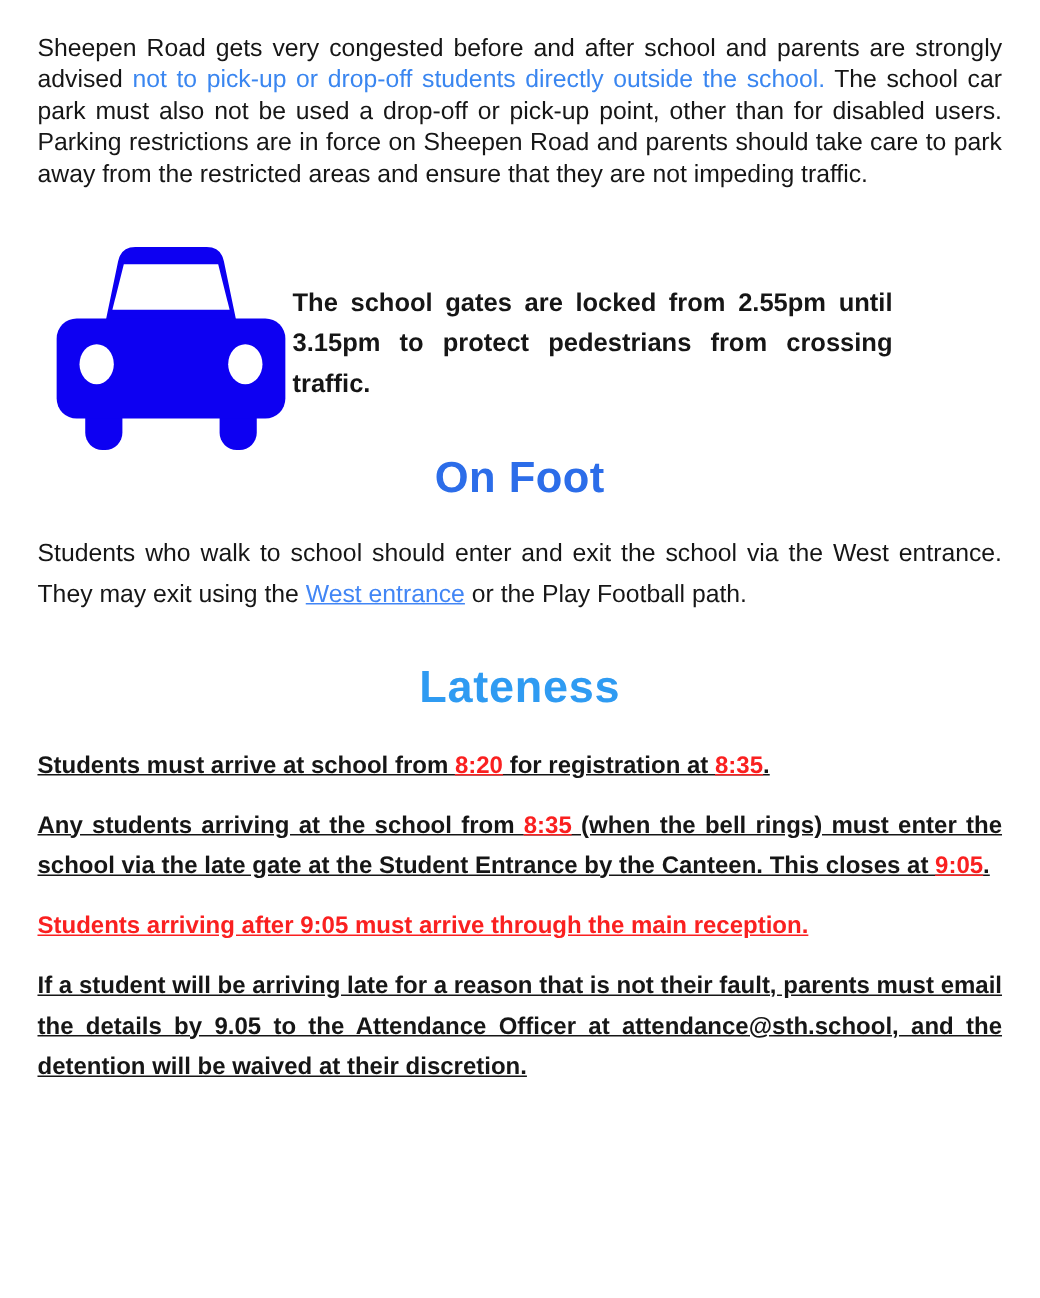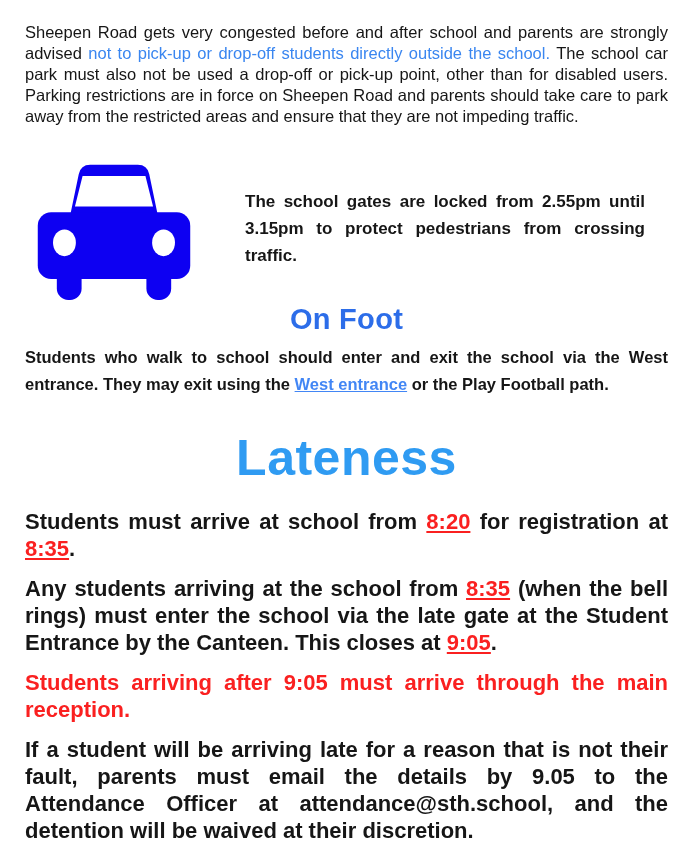--- a/index.html
+++ b/index.html
@@ -41,58 +41,58 @@
     line-height:21px;
     font-weight:400;
   }
   .blue-em{color:var(--inline-blue);}
 
   .car-row{
     margin-top:26px;
     margin-left:8px;
     display:flex;
     align-items:center;
-    gap:50px;
     height:150px;
   }
   .car-svg{width:162px;height:143px;flex:0 0 auto;color:var(--car-blue);}
   .gates-note{
     width:400px;
     font-size:17px;
     font-weight:700;
     line-height:27px;
     text-align:justify;
   }
 
   .onfoot-p{
-    margin-top:8px;
+    margin-top:20px;
     line-height:27px;
-    font-weight:700;
+    font-weight:400;
   }
   .doc-link{
     color:var(--link-blue);
     text-decoration:underline;
     cursor:pointer;
   }
 
   .lateness-heading{
     margin-top:32px;
     text-align:center;
-    font-size:50px;
+    font-size:30px;
     font-weight:800;
     line-height:1.15;
     color:var(--lateness-blue);
     letter-spacing:.5px;
   }
   .late-p{
     margin-top:13px;
-    font-size:22px;
+    font-size:16px;
     font-weight:600;
     line-height:27px;
     text-align:justify;
+    text-decoration:underline;
   }
   .late-p.first{margin-top:20px;}
   .time-red{
     color:var(--alert-red);
     text-decoration:underline;
     font-weight:700;
   }
   .red-p{color:var(--alert-red);}
 </style>
 </head>

